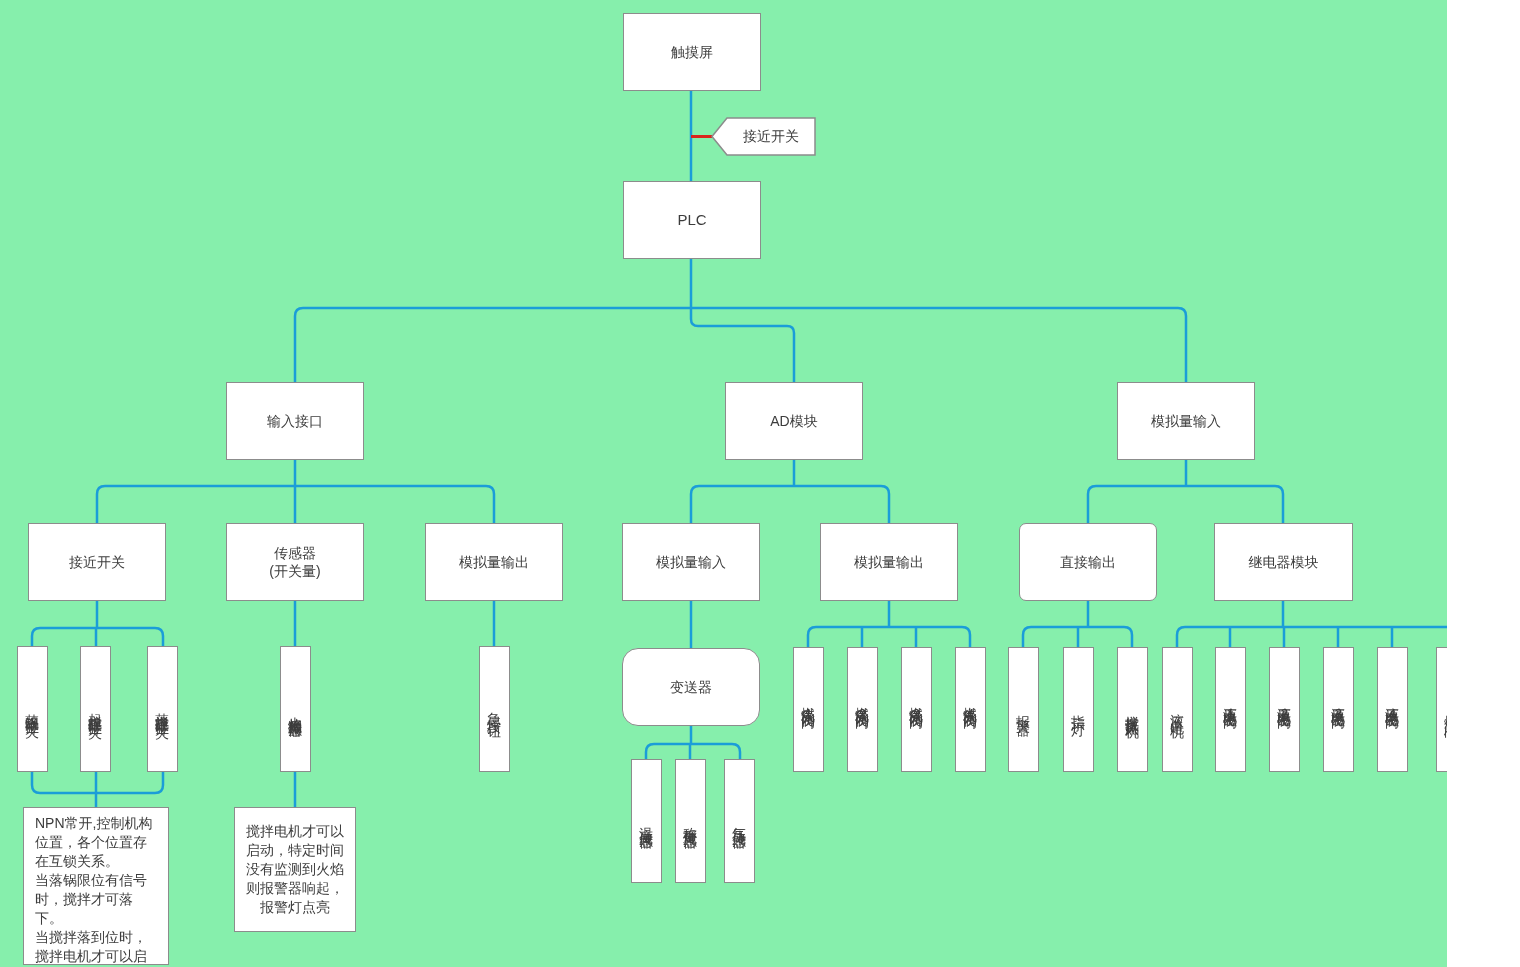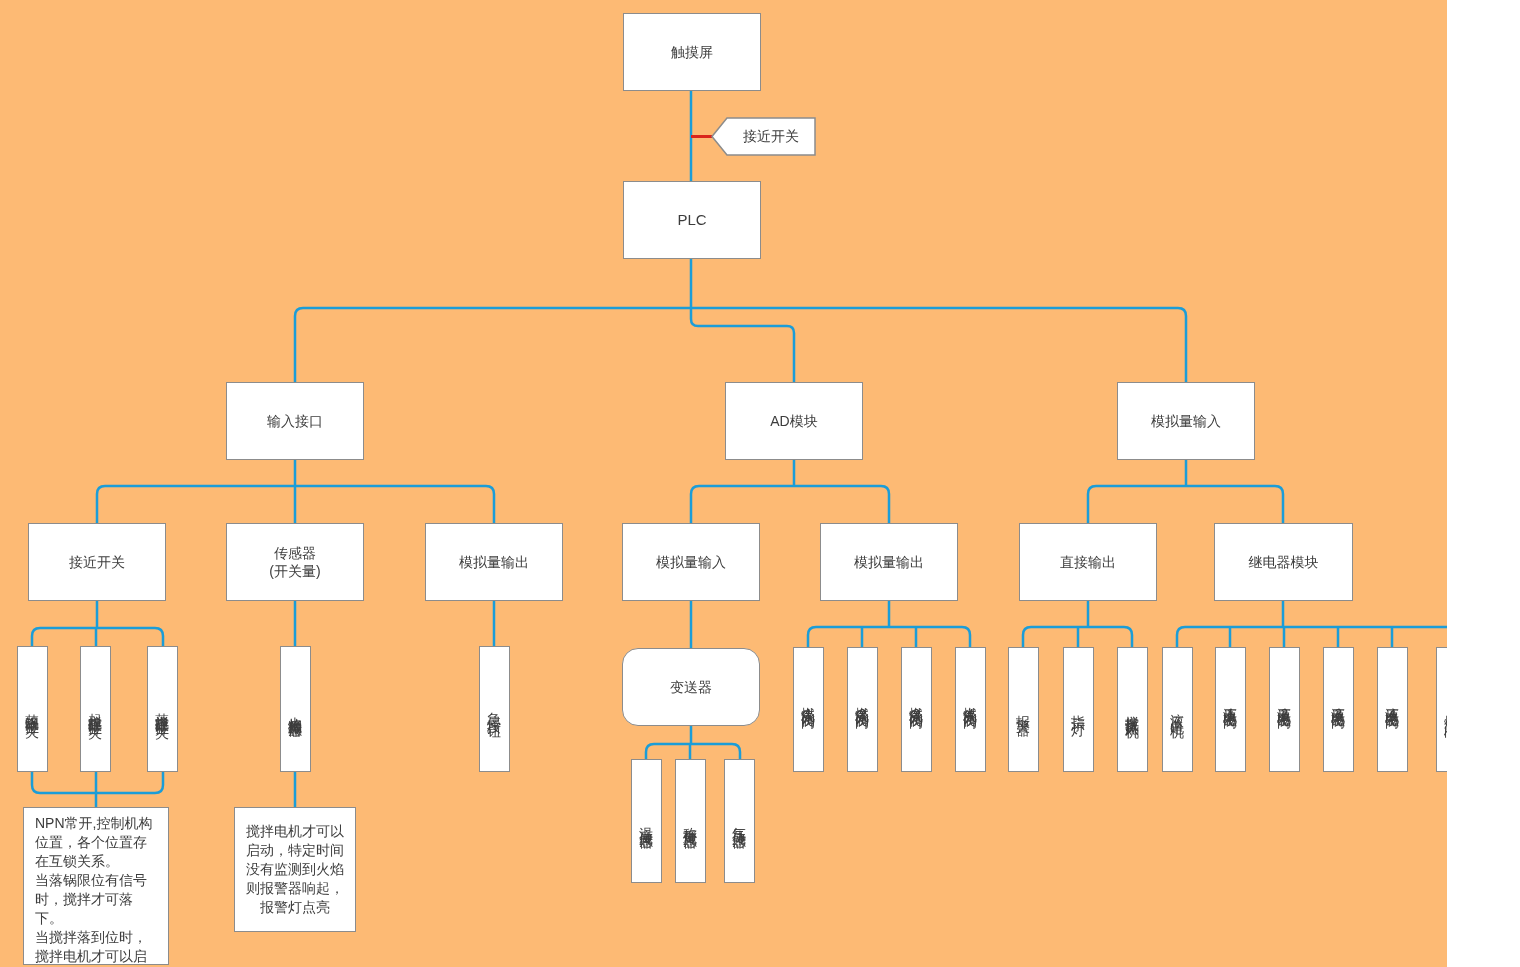--- a/index.html
+++ b/index.html
@@ -1,19 +1,19 @@
 <!DOCTYPE html>
 <html><head>
 <meta charset="utf-8">
 <style>
   html,body{margin:0;padding:0;background:#fff;}
   #canvas{
     position:relative;
     width:1447px;height:967px;
-    background:#fdba74;
+    background:#86efac;
     font-family:"Liberation Sans","DejaVu Sans",sans-serif;
     color:#3C3C3C;
     overflow:hidden;
   }
   #wires{position:absolute;left:0;top:0;pointer-events:none;}
   .hbox{
     position:absolute;
     box-sizing:border-box;
     border:1px solid #8C8C8C;
     background:#fff;
@@ -139,21 +139,21 @@
 
   <div class="hbox" style="left:226px;top:523px;width:138px;height:78px;">传感器
 (开关量)</div>
 
   <div class="hbox" style="left:425px;top:523px;width:138px;height:78px;">模拟量输出</div>
 
   <div class="hbox" style="left:622px;top:523px;width:138px;height:78px;">模拟量输入</div>
 
   <div class="hbox" style="left:820px;top:523px;width:138px;height:78px;">模拟量输出</div>
 
-  <div class="hbox" style="left:1019px;top:523px;width:138px;height:78px;">直接输出</div>
+  <div class="hbox" style="left:1019px;top:523px;width:138px;height:78px;border-radius:7px;">直接输出</div>
 
   <div class="hbox" style="left:1214px;top:523px;width:139px;height:78px;">继电器模块</div>
 
   <div class="hbox" style="left:622px;top:648px;width:138px;height:78px;border-radius:16px;">变送器</div>
 
   <div class="vbox" style="left:17px;top:646px;width:31px;height:126px;">落锅限位开关</div>
 
   <div class="vbox" style="left:80px;top:646px;width:31px;height:126px;">起搅拌限位开关</div>
 
   <div class="vbox" style="left:147px;top:646px;width:31px;height:126px;">落搅拌限位开关</div>

